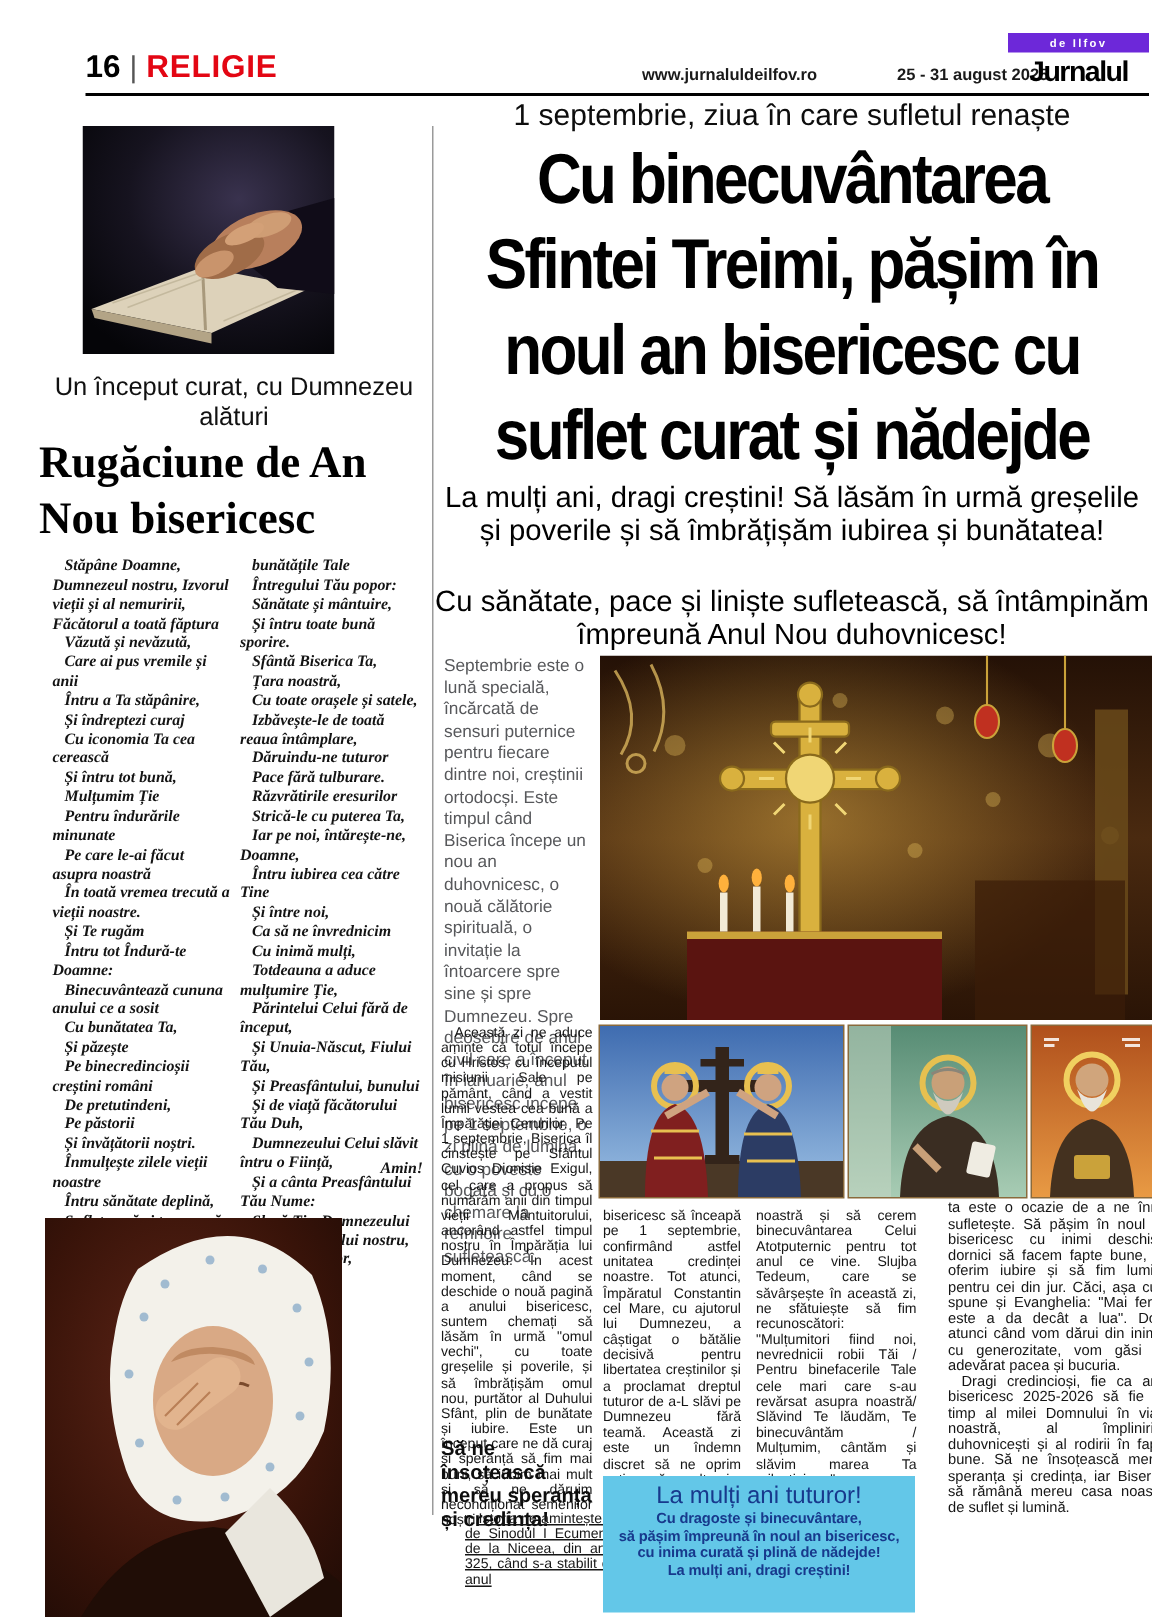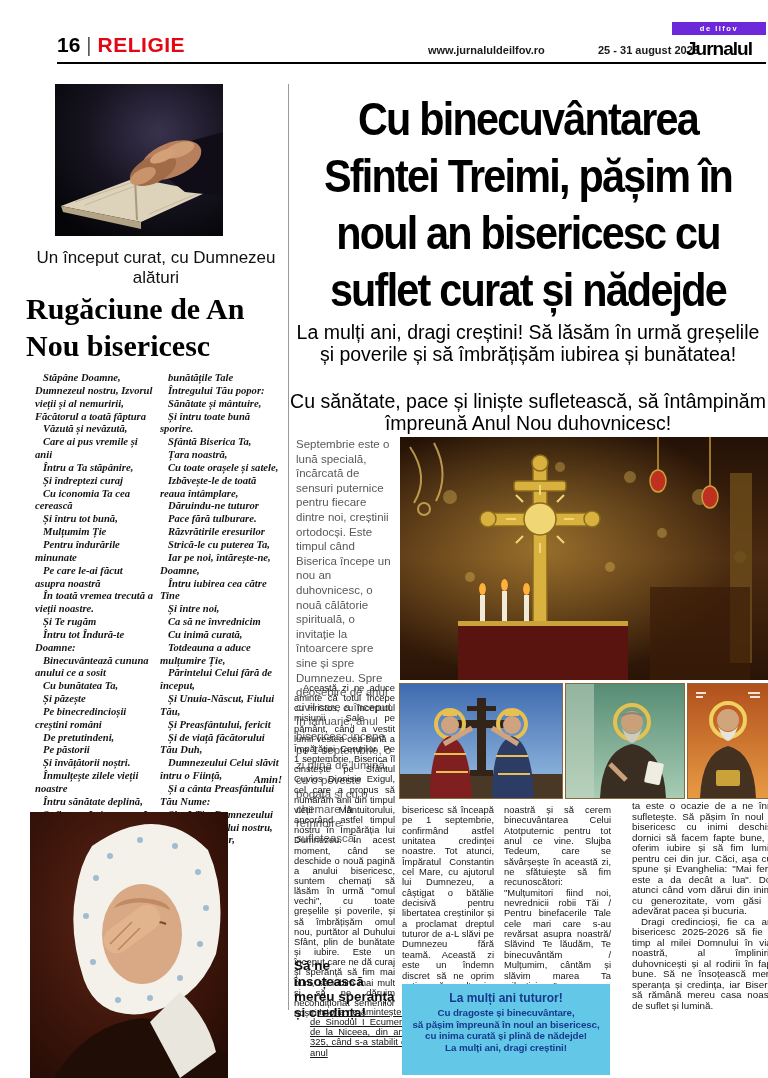--- a/index.html
+++ b/index.html
@@ -36,21 +36,21 @@
   .deck{font-size:19.5px;line-height:22px;text-align:center;color:#000;}
 
   .gray-intro{font-size:11.5px;line-height:14.6px;color:#57585b;text-align:left;}
   .body-j{font-size:9.4px;line-height:10.15px;color:#151515;text-align:justify;}
   .indent{text-indent:9px;}
   .subhead{font-weight:700;font-size:13.5px;line-height:15.5px;color:#0d0d0d;}
   .bcol{font-size:9.4px;line-height:10.35px;color:#151515;text-align:justify;}
   .dcol{font-size:9.8px;line-height:10.5px;color:#151515;text-align:justify;}
 
   .bluebox{background:#63c7e8;color:#17398c;text-align:center;padding-top:5px;}
-  .bluebox .bb-title{font-weight:700;font-size:12px;line-height:18px;}
+  .bluebox .bb-title{font-weight:400;font-size:16px;line-height:18px;}
   .bluebox .bb-line{font-weight:700;font-size:9.8px;line-height:11.6px;letter-spacing:-.1px;}
 
   .photo svg{display:block;}
   .iconimg{outline:1px solid #8a6a3c;}
 </style>
 </head>
 <body>
 
 <div class="page">
 
@@ -132,25 +132,25 @@
       <div class="pline">Cu toate orașele și satele,</div>
       <div class="pline">Izbăvește-le de toată reaua întâmplare,</div>
       <div class="pline">Dăruindu-ne tuturor</div>
       <div class="pline">Pace fără tulburare.</div>
       <div class="pline">Răzvrătirile eresurilor</div>
       <div class="pline">Strică-le cu puterea Ta,</div>
       <div class="pline">Iar pe noi, întărește-ne, Doamne,</div>
       <div class="pline">Întru iubirea cea către Tine</div>
       <div class="pline">Și între noi,</div>
       <div class="pline">Ca să ne învrednicim</div>
-      <div class="pline">Cu inimă curată,</div>
+      <div class="pline">Cu inimă mulți,</div>
       <div class="pline">Totdeauna a aduce mulțumire Ție,</div>
       <div class="pline">Părintelui Celui fără de început,</div>
       <div class="pline">Și Unuia-Născut, Fiului Tău,</div>
-      <div class="pline">Și Preasfântului, fericit</div>
+      <div class="pline">Și Preasfântului, bunului</div>
       <div class="pline">Și de viață făcătorului Tău Duh,</div>
       <div class="pline">Dumnezeului Celui slăvit întru o Ființă,</div>
       <div class="pline">Și a cânta Preasfântului Tău Nume:</div>
       <div class="pline">Slavă Ție, Dumnezeului și Binefăcătorului nostru,</div>
       <div class="pline">În vecii vecilor,</div>
     </div>
   <div class="abs prayer amen" style="left:160px;top:772px;width:122px;">Amin!</div>
 
   <div class="abs photo" style="left:30px;top:812px;">
     <svg width="198" height="266" viewBox="0 0 198 266">
@@ -181,20 +181,21 @@
       <path d="M84 96 Q112 84 140 98 Q138 88 112 86 Q90 86 84 96 Z" fill="#c08a62"></path>
       <path d="M92 112 Q100 108 108 112" stroke="#7a4a2c" stroke-width="2" fill="none"></path>
       <path d="M120 112 Q128 108 136 112" stroke="#7a4a2c" stroke-width="2" fill="none"></path>
       <rect x="70" y="104" width="64" height="26" rx="13" fill="#e2b48e" transform="rotate(-36 102 117)"></rect>
       <path d="M80 132 L102 110 M88 138 L110 116" stroke="#b97f56" stroke-width="1.4" fill="none"></path>
       <path d="M24 266 Q56 212 112 206 Q164 212 198 244 L198 266 Z" fill="#200d06"></path>
       <path d="M150 180 Q178 206 186 240 L150 266 L120 210 Z" fill="#e9e6dd"></path>
     </svg>
   </div>
 
+  <div class="abs kicker" style="left:288px;top:66px;width:480px;">1 septembrie, ziua în care sufletul renaște</div>
   <div class="abs hl-block" style="left:288px;top:90px;width:480px;">
       <div class="hl-line">Cu binecuvântarea</div>
       <div class="hl-line">Sfintei Treimi, pășim în</div>
       <div class="hl-line">noul an bisericesc cu</div>
       <div class="hl-line">suflet curat și nădejde</div>
     </div>
   <div class="abs deck" style="left:296px;top:321px;width:464px;">La mulți ani, dragi creștini! Să lăsăm în urmă greșelile și poverile și să îmbrățișăm iubirea și bunătatea!</div>
   <div class="abs deck" style="left:288px;top:390px;width:480px;">Cu sănătate, pace și liniște sufletească, să întâmpinăm împreună Anul Nou duhovnicesc!</div>
 
   <div class="abs gray-intro" style="left:296px;top:437px;width:100px;">Septembrie este o lună specială, încărcată de sensuri puternice pentru fiecare dintre noi, creștinii ortodocși. Este timpul când Biserica începe un nou an duhovnicesc, o nouă călătorie spirituală, o invitație la întoarcere spre sine și spre Dumnezeu. Spre deosebire de anul civil care a început în ianuarie, anul bisericesc începe pe 1 septembrie, o zi plină de lumină, cu o poveste bogată și cu o chemare la reînnoire sufletească.</div>

